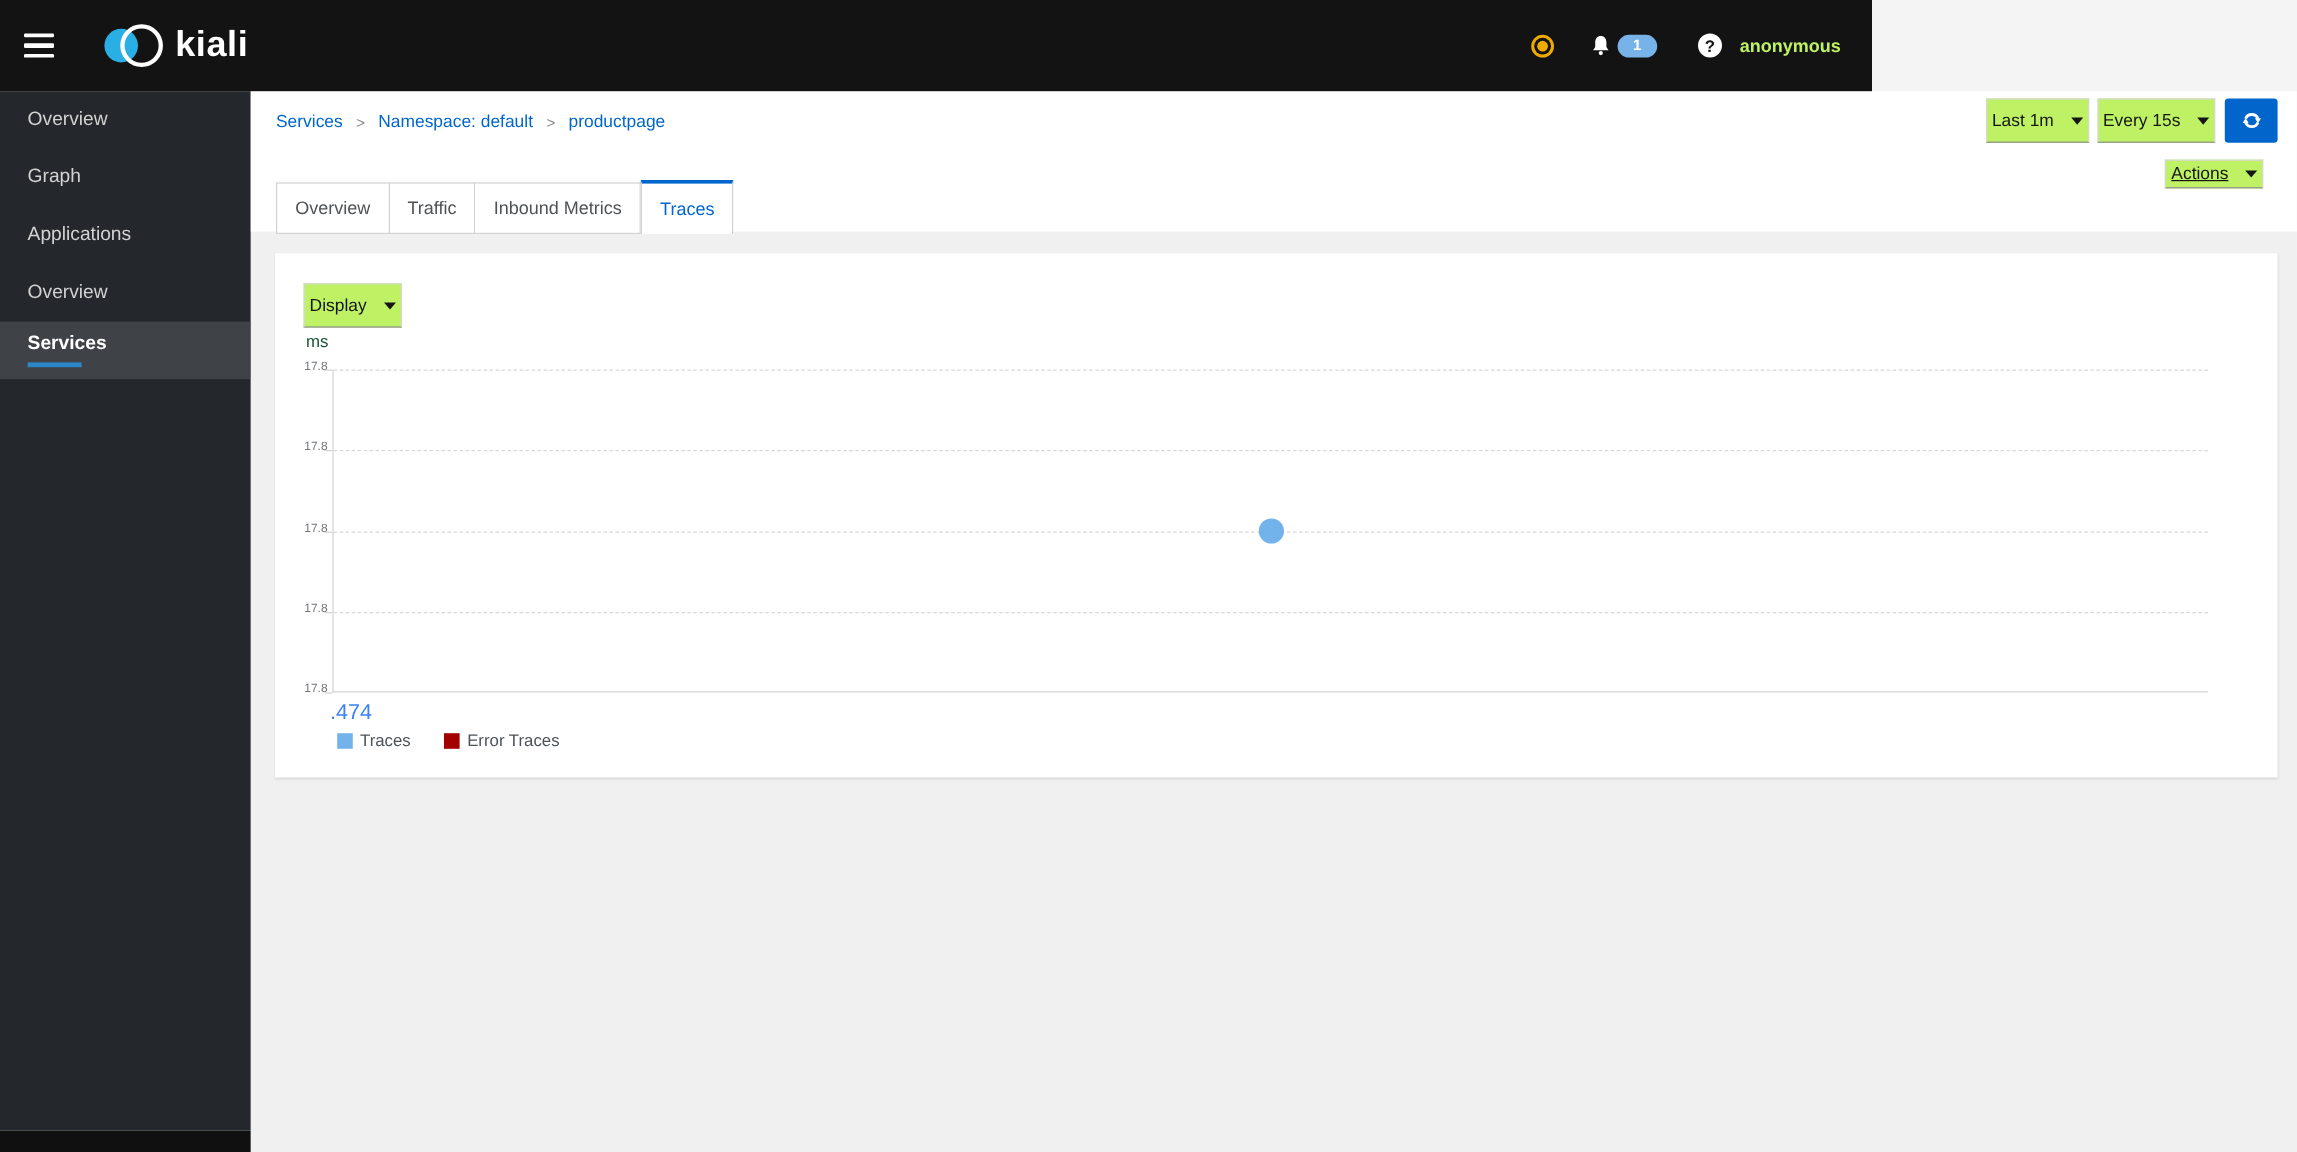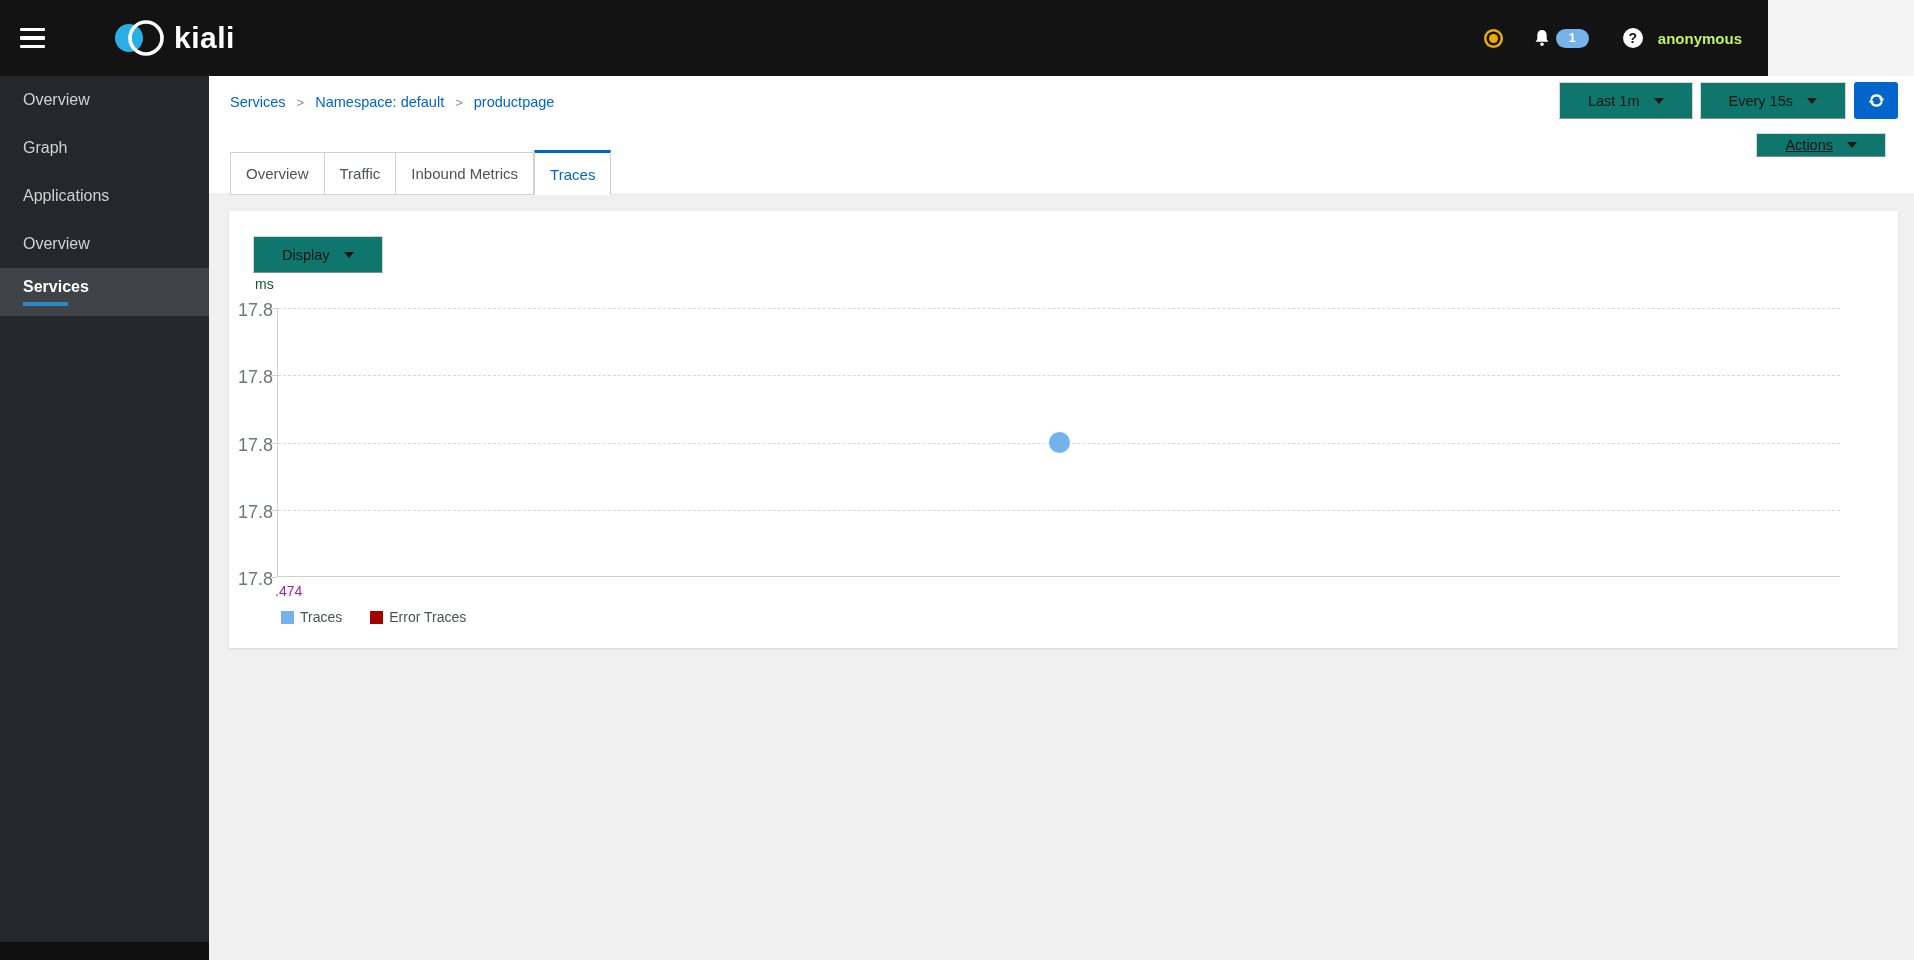--- a/index.html
+++ b/index.html
@@ -1,21 +1,21 @@
 <!DOCTYPE html>
 <html><head>
 <meta charset="utf-8">
 <style>
   * { margin:0; padding:0; box-sizing:border-box; }
   html,body { width:1914px; height:960px; overflow:hidden; background:#f4f4f4;
               font-family:"Liberation Sans", sans-serif; }
 
   
-  .masthead { position:absolute; left:0; top:0; width:1768px; height:76px;
-              background:#131313; display:flex; align-items:center; z-index:30;gap:28px; }
+  .masthead { position:absolute; left:0; top:0; width:1560px; height:76px;
+              background:#131313; display:flex; align-items:center; z-index:30; }
   .burger { margin-left:20px; width:40px; height:40px; display:flex; flex-direction:column;
             justify-content:center; gap:5px; cursor:pointer; background:none; border:none; }
   .burger span { display:block; width:25px; height:3.5px; background:#fff; border-radius:1px; }
   .brand { display:flex; align-items:center; margin-left:26px; cursor:pointer; }
   .brand-text { color:#fff; font-size:30px; font-weight:600; letter-spacing:.5px; margin-left:8px; }
   .mast-right { margin-left:auto; display:flex; align-items:center; padding-right:26px; }
   .amber-dot { width:9px; height:9px; border-radius:50%; background:#f0ab00;
                box-shadow:0 0 0 2.5px #131313, 0 0 0 5px #f0ab00; margin:0 22px 0 0; cursor:pointer; }
   .bell-wrap { display:flex; align-items:center; margin-left:12px; cursor:pointer; }
   .badge { min-width:33px; height:19px; border-radius:10px; background:#77b2e8; color:#fff;
@@ -37,23 +37,23 @@
   
   .content { position:absolute; left:209px; top:76px; width:1705px; height:884px; background:#f0f0f0; }
   .content-header { position:absolute; left:0; top:0; width:1705px; height:117px; background:#fff; }
 
   .breadcrumb { position:absolute; left:21px; top:18px; display:flex; align-items:center;
                 font-size:14.5px; }
   .crumb { color:#0066cc; text-decoration:none; cursor:pointer; }
   .crumb-sep { color:#8a8d90; padding:0 11px; font-size:13px; }
 
   .time-toolbar { position:absolute; right:16px; top:6px; display:flex; align-items:stretch; height:37px; }
-  .pf-select { background:#0f766e; border:1px solid #d6d6d6; border-bottom-color:#8a8d90;
+  .pf-select { background:#bef264; border:1px solid #d6d6d6; border-bottom-color:#8a8d90;
                font-size:14.5px; color:#151515; display:flex; align-items:center; gap:14px;
-               padding:0 28px; cursor:pointer; margin-left:7px; font-family:inherit; }
+               padding:0 4px; cursor:pointer; margin-left:7px; font-family:inherit; }
   .caret { width:0; height:0; border-left:5px solid transparent; border-right:5px solid transparent;
            border-top:6px solid #151515; display:inline-block; }
   .refresh-btn { width:44px; height:37px; margin-left:8px; background:#0165cc; border:none;
                  border-radius:3px; display:flex; align-items:center; justify-content:center; cursor:pointer; }
 
   .actions-btn { position:absolute; right:28px; top:57px; height:24px;text-decoration:underline; }
 
   .tabs { position:absolute; left:21px; top:74px; display:flex; align-items:flex-end; }
   .tab { height:43px; display:flex; align-items:center; padding:0 15px; font-size:15px;
          color:#4f5255; background:#fff; border-top:1px solid #d2d2d2; border-bottom:1px solid #d2d2d2;
@@ -64,23 +64,23 @@
 
   
   .card { position:absolute; left:20px; top:135px; width:1669px; height:437px; background:#fff;
           box-shadow:0 1px 2px rgba(3,3,3,.12); }
   .display-btn { position:absolute; left:24px; top:25px; height:37px; margin-left:0;align-items:center; }
   .unit-label { position:absolute; left:26px; top:65px; font-size:14px; color:#14532d; }
 
   .plot { position:absolute; left:48px; top:97px; width:1563px; height:269px;
           border-left:1px solid #d2d2d2; border-bottom:1px solid #d2d2d2; }
   .gridline { position:absolute; left:0; right:0; height:0; border-top:1px dashed #d8d8d8; }
-  .ytick { position:absolute; left:0; width:44px; text-align:right; font-size:18px; color:#72767b; }
+  .ytick { position:absolute; left:0; width:44px; text-align:right; font-size:10px; color:#72767b; }
   .ytickmark { position:absolute; width:6px; height:1px; background:#d2d2d2; left:42px; }
-  .xtick { position:absolute; left:46px; top:372px; font-size:14px; color:#a21caf; }
+  .xtick { position:absolute; left:46px; top:372px; font-size:18px; color:#3b82f6; }
   .point { position:absolute; width:21px; height:21px; border-radius:50%; cursor:pointer; }
 
   .legend { position:absolute; left:52px; top:398px; display:flex; gap:28px; }
   .legend-item { display:flex; align-items:center; gap:6px; font-size:14px; color:#4d5258; cursor:pointer; }
   .swatch { width:13px; height:13px; display:inline-block; }
 </style>
 </head>
 <body>
 
 <header class="masthead">

